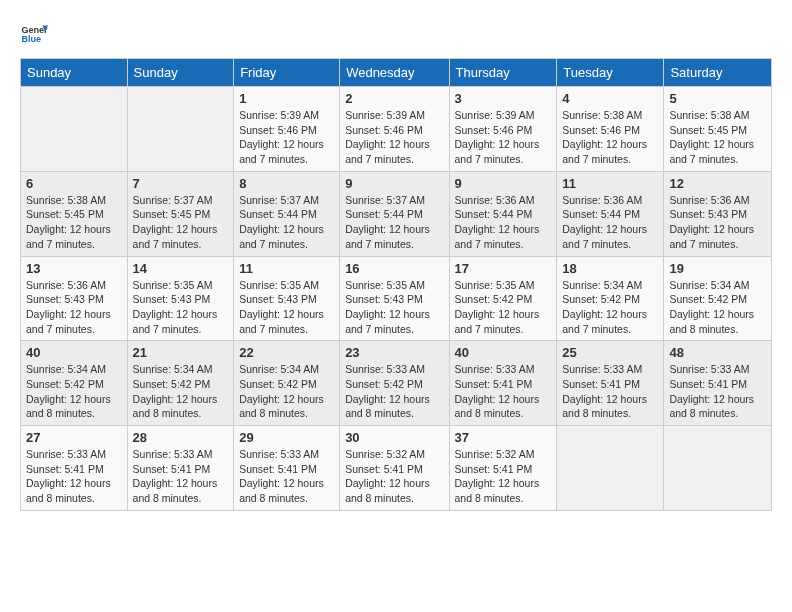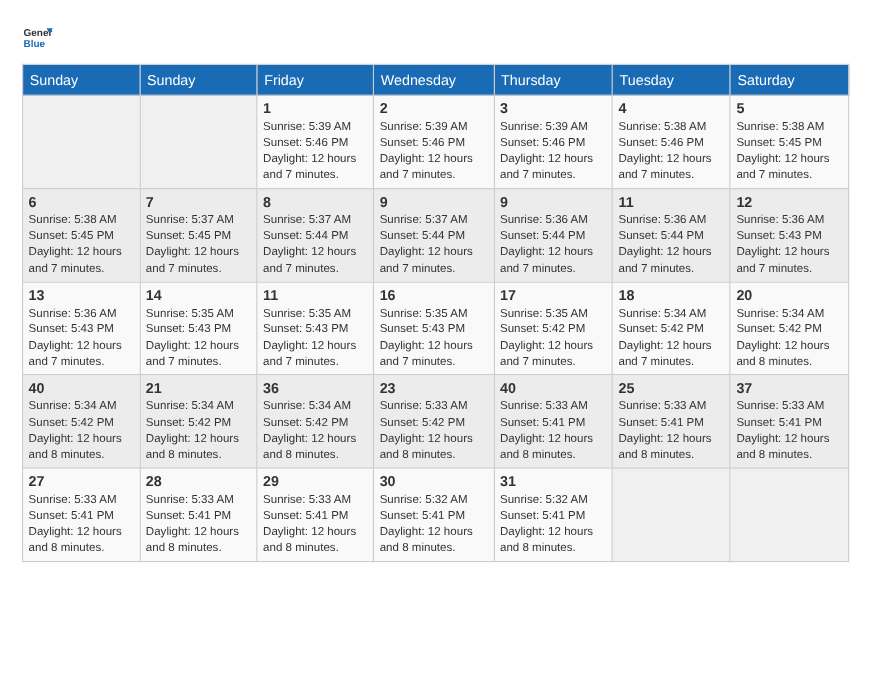--- a/index.html
+++ b/index.html
@@ -242,21 +242,21 @@
 and 7 minutes.</div>
         </td>
         <td>
           <span class="day-num">18</span>
           <div class="day-info" style="white-space: pre-line;">Sunrise: 5:34 AM
 Sunset: 5:42 PM
 Daylight: 12 hours
 and 7 minutes.</div>
         </td>
         <td>
-          <span class="day-num">20</span>
+          <span class="day-num">19</span>
           <div class="day-info" style="white-space: pre-line;">Sunrise: 5:34 AM
 Sunset: 5:42 PM
 Daylight: 12 hours
 and 8 minutes.</div>
         </td>
       </tr>
       <tr>
         <td>
           <span class="day-num">40</span>
           <div class="day-info" style="white-space: pre-line;">Sunrise: 5:34 AM
@@ -265,21 +265,21 @@
 and 8 minutes.</div>
         </td>
         <td>
           <span class="day-num">21</span>
           <div class="day-info" style="white-space: pre-line;">Sunrise: 5:34 AM
 Sunset: 5:42 PM
 Daylight: 12 hours
 and 8 minutes.</div>
         </td>
         <td>
-          <span class="day-num">36</span>
+          <span class="day-num">22</span>
           <div class="day-info" style="white-space: pre-line;">Sunrise: 5:34 AM
 Sunset: 5:42 PM
 Daylight: 12 hours
 and 8 minutes.</div>
         </td>
         <td>
           <span class="day-num">23</span>
           <div class="day-info" style="white-space: pre-line;">Sunrise: 5:33 AM
 Sunset: 5:42 PM
 Daylight: 12 hours
@@ -293,21 +293,21 @@
 and 8 minutes.</div>
         </td>
         <td>
           <span class="day-num">25</span>
           <div class="day-info" style="white-space: pre-line;">Sunrise: 5:33 AM
 Sunset: 5:41 PM
 Daylight: 12 hours
 and 8 minutes.</div>
         </td>
         <td>
-          <span class="day-num">37</span>
+          <span class="day-num">48</span>
           <div class="day-info" style="white-space: pre-line;">Sunrise: 5:33 AM
 Sunset: 5:41 PM
 Daylight: 12 hours
 and 8 minutes.</div>
         </td>
       </tr>
       <tr>
         <td>
           <span class="day-num">27</span>
           <div class="day-info" style="white-space: pre-line;">Sunrise: 5:33 AM
@@ -330,21 +330,21 @@
 and 8 minutes.</div>
         </td>
         <td>
           <span class="day-num">30</span>
           <div class="day-info" style="white-space: pre-line;">Sunrise: 5:32 AM
 Sunset: 5:41 PM
 Daylight: 12 hours
 and 8 minutes.</div>
         </td>
         <td>
-          <span class="day-num">31</span>
+          <span class="day-num">37</span>
           <div class="day-info" style="white-space: pre-line;">Sunrise: 5:32 AM
 Sunset: 5:41 PM
 Daylight: 12 hours
 and 8 minutes.</div>
         </td>
         <td class="empty"></td>
         <td class="empty"></td>
       </tr>
     </tbody>
 </table>

